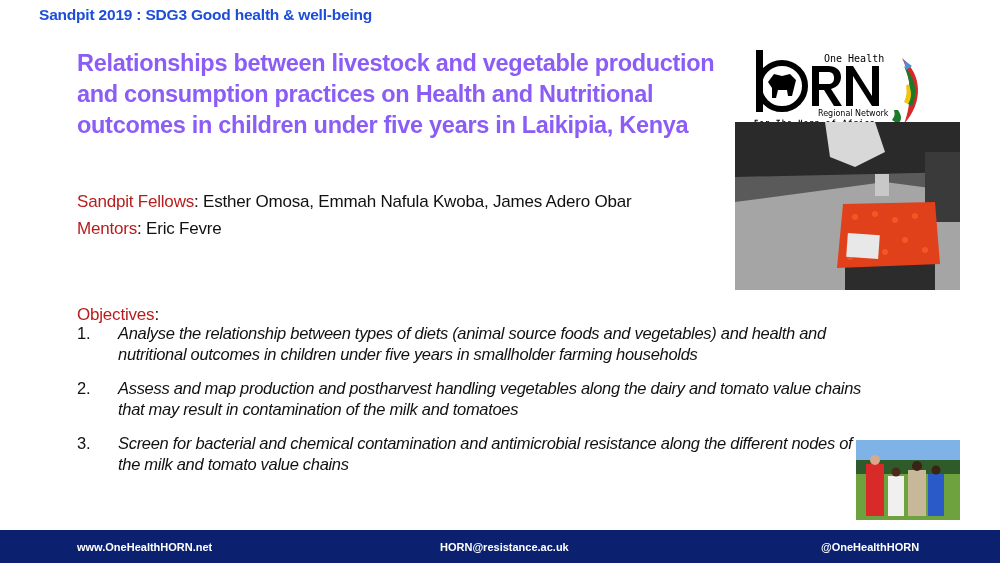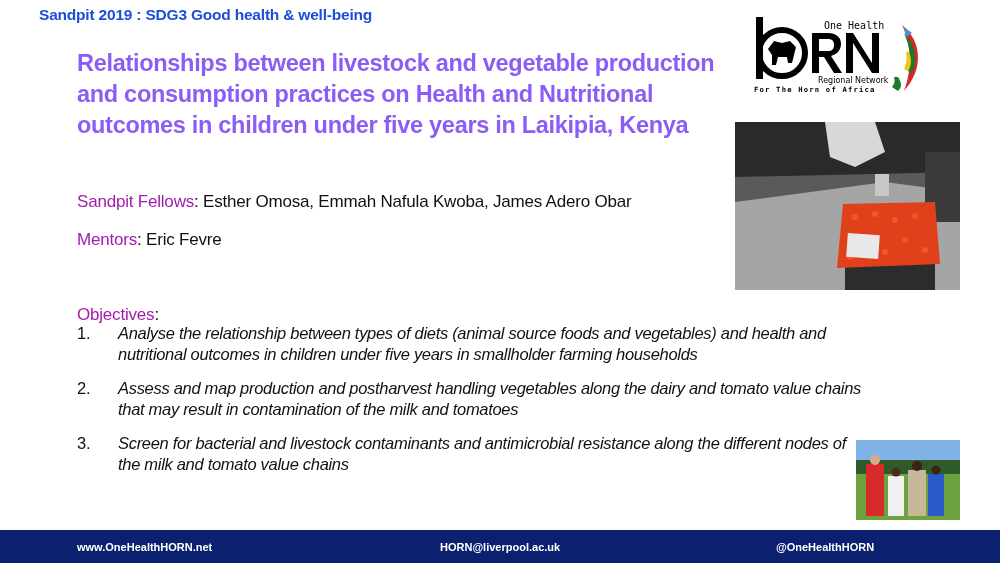--- a/index.html
+++ b/index.html
@@ -16,57 +16,57 @@
     .title {
       position: absolute; left: 77px; top: 48px; width: 660px;
       font-size: 23.5px; font-weight: bold; color: #8b5cf6;
       line-height: 31px; letter-spacing: -0.3px;
     }
 
     .meta-line {
       position: absolute; left: 77px; font-size: 17px; line-height: 20px; color: #111;
       letter-spacing: -0.2px;
     }
-    .meta-line .lbl { color: #a21caf; }
+    .meta-line .lbl { color: #b91c1c; }
     .fellows { top: 192px; }
-    .mentors { top: 230px; }
+    .mentors { top: 219px; }
     .objectives { top: 260px; margin-top: 45px; }
 
     .obj-list {
       position: absolute; left: 77px; top: 323px; width: 790px;
       list-style: none;
     }
     .obj-item { display: flex; font-size: 16.5px; line-height: 21px; margin-bottom: 13px; color: #111; letter-spacing: -0.3px; }
     .obj-num { width: 41px; flex-shrink: 0; }
     .obj-text { flex: 1; font-style: italic; }
 
     
     .logo {
-      position: absolute; left: 752px; top: 11px; width: 180px; height: 86px;
+      position: absolute; left: 752px; top: 44px; width: 180px; height: 86px;
     }
 
     
     .photo-tomato {
       position: absolute; left: 735px; top: 122px; width: 225px; height: 168px;
       overflow: hidden; background: #6c6c6c;
     }
     .photo-team {
       position: absolute; left: 856px; top: 440px; width: 104px; height: 80px;
       overflow: hidden; background: #6a9a3b;
     }
 
     .footer {
       position: absolute; left: 0; top: 530px; width: 1000px; height: 33px;
       background: #0b2170;
       display: flex; align-items: center;
       font-size: 11px; font-weight: bold; color: #ffffff;
     }
     .footer .f-web { position: absolute; left: 77px; }
     .footer .f-mail { position: absolute; left: 440px; }
-    .footer .f-social { position: absolute; left: 776px; }
+    .footer .f-social { position: absolute; left: 821px; }
   </style>
 </head>
 <body>
 
 <div class="header-tag">Sandpit 2019 : SDG3 Good health &amp; well-being</div>
 
 <div class="title">Relationships between livestock and vegetable production and consumption practices on Health and Nutritional outcomes in children under five years in Laikipia, Kenya</div>
 
 <div class="meta-line fellows">
   <span class="lbl">Sandpit Fellows</span><span>: Esther Omosa, Emmah Nafula Kwoba, James Adero Obar</span>
@@ -82,21 +82,21 @@
   <li class="obj-item">
     <span class="obj-num">1.</span>
     <span class="obj-text">Analyse the relationship between types of diets (animal source foods and vegetables) and health and nutritional outcomes in children under five years in smallholder farming households</span>
   </li>
   <li class="obj-item">
     <span class="obj-num">2.</span>
     <span class="obj-text">Assess and map production and postharvest handling vegetables along the dairy and tomato value chains that may result in contamination of the milk and tomatoes</span>
   </li>
   <li class="obj-item">
     <span class="obj-num">3.</span>
-    <span class="obj-text">Screen for bacterial and livestock contaminants and antimicrobial resistance along the different nodes of the milk and tomato value chains</span>
+    <span class="obj-text">Screen for bacterial and chemical contamination and antimicrobial resistance along the different nodes of the milk and tomato value chains</span>
   </li>
 </ol>
 
 <div class="logo">
   <svg width="180" height="86" viewBox="0 0 180 86">
 
     <rect x="4" y="6" width="7" height="62" fill="#000"></rect>
     <circle cx="30" cy="42" r="23" fill="none" stroke="#000" stroke-width="6"></circle>
 
     <path d="M16 38 L22 30 L30 32 L38 30 L44 36 L42 44 L40 52 L36 52 L35 46 L26 46 L24 54 L20 54 L20 44 Z" fill="#000"></path>
@@ -154,15 +154,15 @@
     <circle cx="40" cy="32" r="4.5" fill="#4a2a1a"></circle>
     <rect x="52" y="30" width="18" height="46" fill="#c8b89a"></rect>
     <circle cx="61" cy="26" r="5" fill="#3a2214"></circle>
     <rect x="72" y="34" width="16" height="42" fill="#2a5ac8"></rect>
     <circle cx="80" cy="30" r="4.5" fill="#3a2214"></circle>
   </svg>
 </div>
 
 <div class="footer">
   <span class="f-web">www.OneHealthHORN.net</span>
-  <span class="f-mail">HORN@liverpool.ac.uk</span>
+  <span class="f-mail">HORN@resistance.ac.uk</span>
   <span class="f-social">@OneHealthHORN</span>
 </div>
 
 </body></html>

